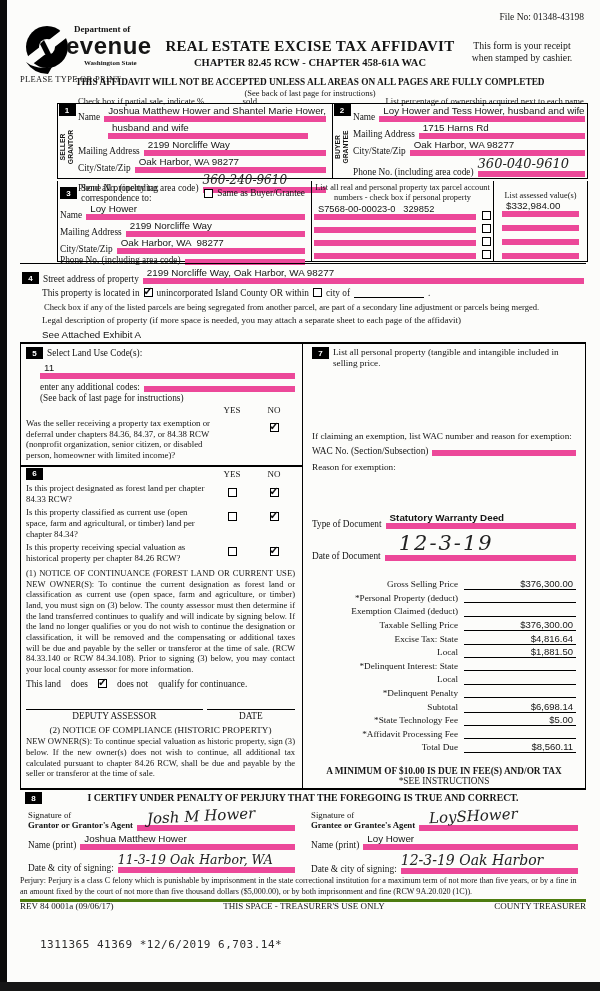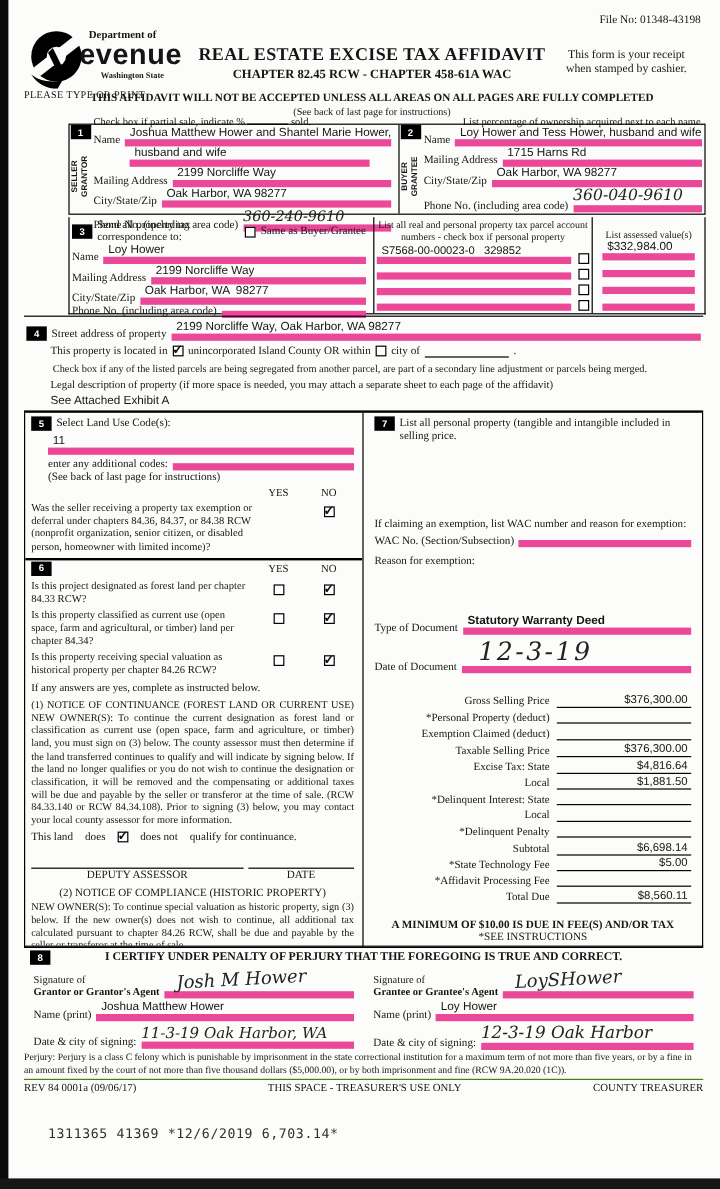--- a/index.html
+++ b/index.html
@@ -83,21 +83,21 @@
 
   
   .sec8 { top:789px; left:20px; right:14px; height:84px; border-top:1px solid #000; padding-top:2px; }
   .cert { text-align:center; font-size:9.8px; font-weight:bold; position:relative; }
   .cert .numbox { position:absolute; left:5px; top:0; }
   .s8body { display:flex; margin-top:4px; }
   .s8half { flex:1; padding:0 8px; display:flex; flex-direction:column; gap:2px; }
   .siglbl { font-size:8.8px; line-height:1.2; white-space:nowrap; }
   .sig { font-size:15px; transform:rotate(-3deg); display:inline-block; padding:0 10px; }
 
-  .perjury { top:876px; left:20px; right:14px; font-size:8.1px; line-height:1.3; border-bottom:1px solid #4d7c0f; padding-bottom:2px; }
+  .perjury { top:876px; left:20px; right:14px; font-size:8.1px; line-height:1.3; border-bottom:3px solid #4d7c0f; padding-bottom:2px; }
   .footrow { top:901px; left:20px; right:14px; display:flex; justify-content:space-between; font-size:9px; }
   .stamp { top:938px; left:40px; font-size:11px; color:#2e2e2e; letter-spacing:0.5px; }
 </style>
 </head>
 <body>
 
 <div class="page">
   <div class="strip-left"></div>
   <div class="strip-bottom"></div>
 
@@ -322,21 +322,20 @@
         <div class="qrow">
           <span class="qtext">Is this property classified as current use (open space, farm and agricultural, or timber) land per chapter 84.34?</span>
           <span class="yncol"><span class="cb"></span></span>
           <span class="yncol"><span class="cb checked"></span></span>
         </div>
         <div class="qrow">
           <span class="qtext">Is this property receiving special valuation as historical property per chapter 84.26 RCW?</span>
           <span class="yncol"><span class="cb"></span></span>
           <span class="yncol"><span class="cb checked"></span></span>
         </div>
-        <div style="font-size:9px; margin-top:4px;">If any answers are yes, complete as instructed below.</div>
         <div class="para">(1) NOTICE OF CONTINUANCE (FOREST LAND OR CURRENT USE) NEW OWNER(S):  To continue the current designation as forest land or classification as current use (open space, farm and agriculture, or timber) land, you must sign on (3) below.  The county assessor must then determine if the land transferred continues to qualify and will indicate by signing below. If the land no longer qualifies or you do not wish to continue the designation or classification, it will be removed and the compensating or additional taxes will be due and payable by the seller or transferor at the time of sale.  (RCW 84.33.140 or RCW 84.34.108).  Prior to signing (3) below, you may contact your local county assessor for more information.</div>
         <div class="row" style="margin-top:5px; align-items:flex-start; gap:10px;">
           <span class="lbl">This land</span>
           <span class="lbl">does</span>
           <span class="cb checked"></span>
           <span class="lbl">does not</span>
           <span class="lbl">qualify for continuance.</span>
         </div>
         <div class="sigpair">
           <div class="sigcol" style="flex:2;">

